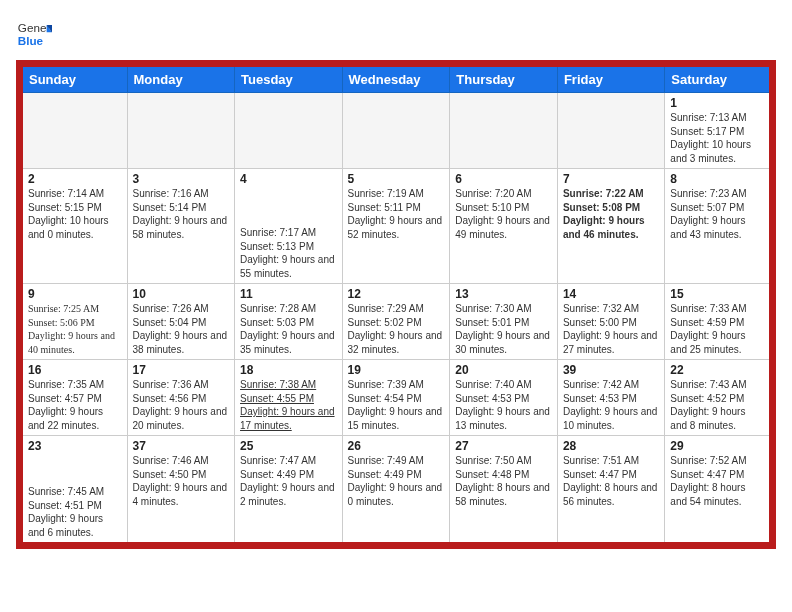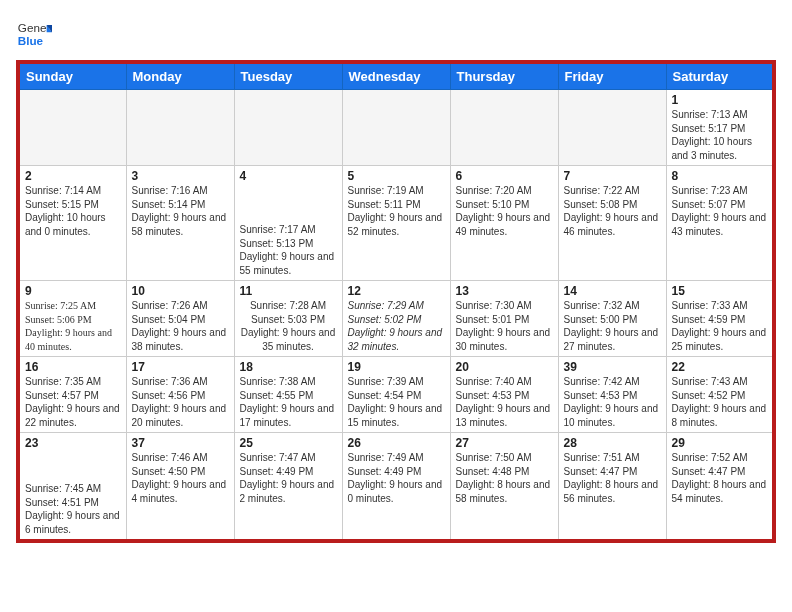--- a/index.html
+++ b/index.html
@@ -40,21 +40,21 @@
       color: #222;
       line-height: 1.1;
     }
     .location {
       font-size: 14px;
       color: #444;
     }
     .calendar {
       width: 100%;
       border-collapse: collapse;
-      border: 4px solid #b91c1c;
+      border: 7px solid #b91c1c;
       padding-left: 24px;
     }
     .calendar th {
       background: #1a73e8;
       color: #fff;
       font-size: 13px;
       font-weight: bold;
       padding: 5px 6px;
       text-align: left;
       border: 1px solid #1565c0;
@@ -160,21 +160,21 @@
 Daylight: 9 hours and 52 minutes.</div>
           </td>
           <td>
             <span class="day-num">6</span>
             <div class="day-info" style="white-space: pre-line;">Sunrise: 7:20 AM
 Sunset: 5:10 PM
 Daylight: 9 hours and 49 minutes.</div>
           </td>
           <td>
             <span class="day-num">7</span>
-            <div class="day-info" style="white-space: pre-line;">Sunrise: 7:22 AM
+            <div class="day-info" style="white-space: pre-line; font-weight: bold;">Sunrise: 7:22 AM
 Sunset: 5:08 PM
 Daylight: 9 hours and 46 minutes.</div>
           </td>
           <td>
             <span class="day-num">8</span>
             <div class="day-info" style="white-space: pre-line;">Sunrise: 7:23 AM
 Sunset: 5:07 PM
 Daylight: 9 hours and 43 minutes.</div>
           </td>
         </tr>
@@ -186,27 +186,27 @@
 Daylight: 9 hours and 40 minutes.</div>
           </td>
           <td>
             <span class="day-num">10</span>
             <div class="day-info" style="white-space: pre-line;">Sunrise: 7:26 AM
 Sunset: 5:04 PM
 Daylight: 9 hours and 38 minutes.</div>
           </td>
           <td>
             <span class="day-num">11</span>
-            <div class="day-info" style="white-space: pre-line; text-align: center;">Sunrise: 7:28 AM
+            <div class="day-info" style="white-space: pre-line;">Sunrise: 7:28 AM
 Sunset: 5:03 PM
 Daylight: 9 hours and 35 minutes.</div>
           </td>
           <td>
             <span class="day-num">12</span>
-            <div class="day-info" style="white-space: pre-line; font-style: italic;">Sunrise: 7:29 AM
+            <div class="day-info" style="white-space: pre-line;">Sunrise: 7:29 AM
 Sunset: 5:02 PM
 Daylight: 9 hours and 32 minutes.</div>
           </td>
           <td>
             <span class="day-num">13</span>
             <div class="day-info" style="white-space: pre-line;">Sunrise: 7:30 AM
 Sunset: 5:01 PM
 Daylight: 9 hours and 30 minutes.</div>
           </td>
           <td>
@@ -230,21 +230,21 @@
 Daylight: 9 hours and 22 minutes.</div>
           </td>
           <td>
             <span class="day-num">17</span>
             <div class="day-info" style="white-space: pre-line;">Sunrise: 7:36 AM
 Sunset: 4:56 PM
 Daylight: 9 hours and 20 minutes.</div>
           </td>
           <td>
             <span class="day-num">18</span>
-            <div class="day-info" style="white-space: pre-line;">Sunrise: 7:38 AM
+            <div class="day-info" style="white-space: pre-line; text-decoration: underline;">Sunrise: 7:38 AM
 Sunset: 4:55 PM
 Daylight: 9 hours and 17 minutes.</div>
           </td>
           <td>
             <span class="day-num">19</span>
             <div class="day-info" style="white-space: pre-line;">Sunrise: 7:39 AM
 Sunset: 4:54 PM
 Daylight: 9 hours and 15 minutes.</div>
           </td>
           <td>

